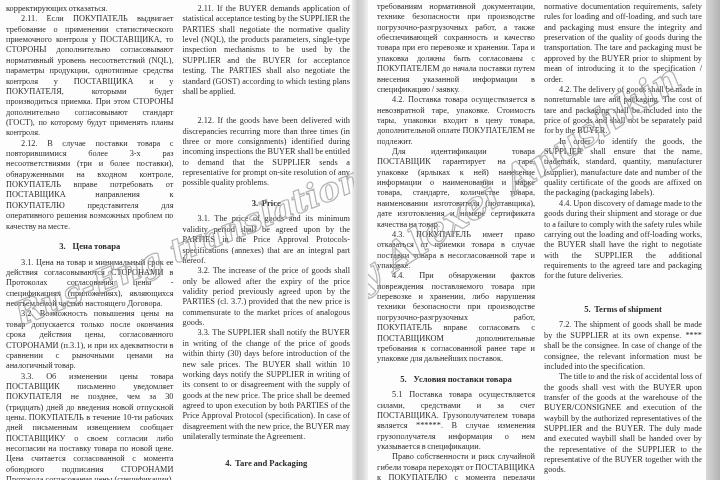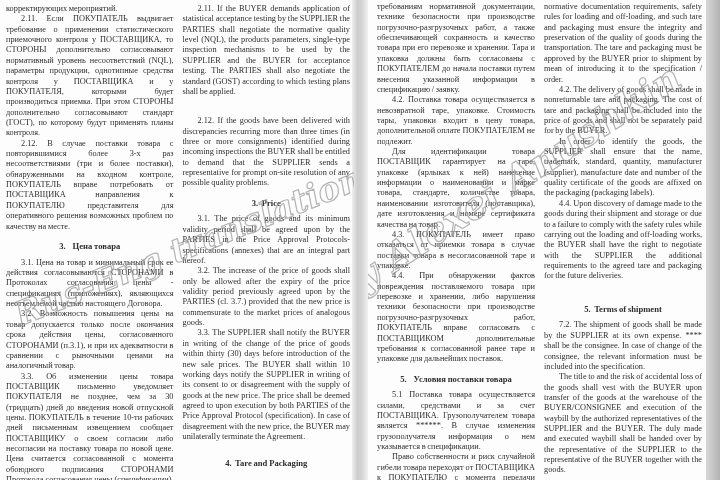--- a/index.html
+++ b/index.html
@@ -35,21 +35,21 @@
 </style>
 </head>
 <body>
 
 <div class="screen">
 
   <div class="page page-left">
     <div class="watermark wm-left">Rus-Eng translation by</div>
     <div class="cols">
       <div class="col">
-        <p class="para cont">корректирующих мероприятий.</p>
+        <p class="para cont">корректирующих отказаться.</p>
         <p class="para">2.11. Если ПОКУПАТЕЛЬ выдвигает требование о применении статистического приемочного контроля у ПОСТАВЩИКА, то СТОРОНЫ дополнительно согласовывают нормативный уровень несоответствий (NQL), параметры продукции, однотипные средства контроля у ПОСТАВЩИКА и у ПОКУПАТЕЛЯ, которыми будет производиться приемка. При этом СТОРОНЫ дополнительно согласовывают стандарт (ГОСТ), по которому будут применять планы контроля.</p>
         <p class="para">2.12. В случае поставки товара с повторившимися более 3-х раз несоответствиями (три и более поставки), обнаруженными на входном контроле, ПОКУПАТЕЛЬ вправе потребовать от ПОСТАВЩИКА направления к ПОКУПАТЕЛЮ представителя для оперативного решения возможных проблем по качеству на месте.</p>
         <p class="para heading">3.&nbsp;&nbsp;&nbsp;&nbsp;Цена товара</p>
         <p class="para">3.1. Цена на товар и минимальный срок ее действия согласовываются СТОРОНАМИ в Протоколах согласования цены - спецификациях (приложениях), являющихся неотъемлемой частью настоящего Договора.</p>
         <p class="para">3.2. Возможность повышения цены на товар допускается только после окончания срока действия цены, согласованного СТОРОНАМИ (п.3.1), и при их адекватности в сравнении с рыночными ценами на аналогичный товар.</p>
         <p class="para">3.3. Об изменении цены товара ПОСТАВЩИК письменно уведомляет ПОКУПАТЕЛЯ не позднее, чем за 30 (тридцать) дней до введения новой отпускной цены. ПОКУПАТЕЛЬ в течение 10-ти рабочих дней письменным извещением сообщает ПОСТАВЩИКУ о своем согласии либо несогласии на поставку товара по новой цене. Цена считается согласованной с момента обоюдного подписания СТОРОНАМИ Протокола согласования цены (спецификации). В случае несогласия с новой ценой ПОКУПАТЕЛЬ вправе расторгнуть договор в одностороннем порядке.</p>
 
       </div>
       <div class="col">
         <p class="para">2.11. If the BUYER demands application of statistical acceptance testing by the SUPPLIER the PARTIES shall negotiate the normative quality level (NQL), the products parameters, single-type inspection mechanisms to be used by the SUPPLIER and the BUYER for acceptance testing. The PARTIES shall also negotiate the standard (GOST) according to which testing plans shall be applied.</p>

